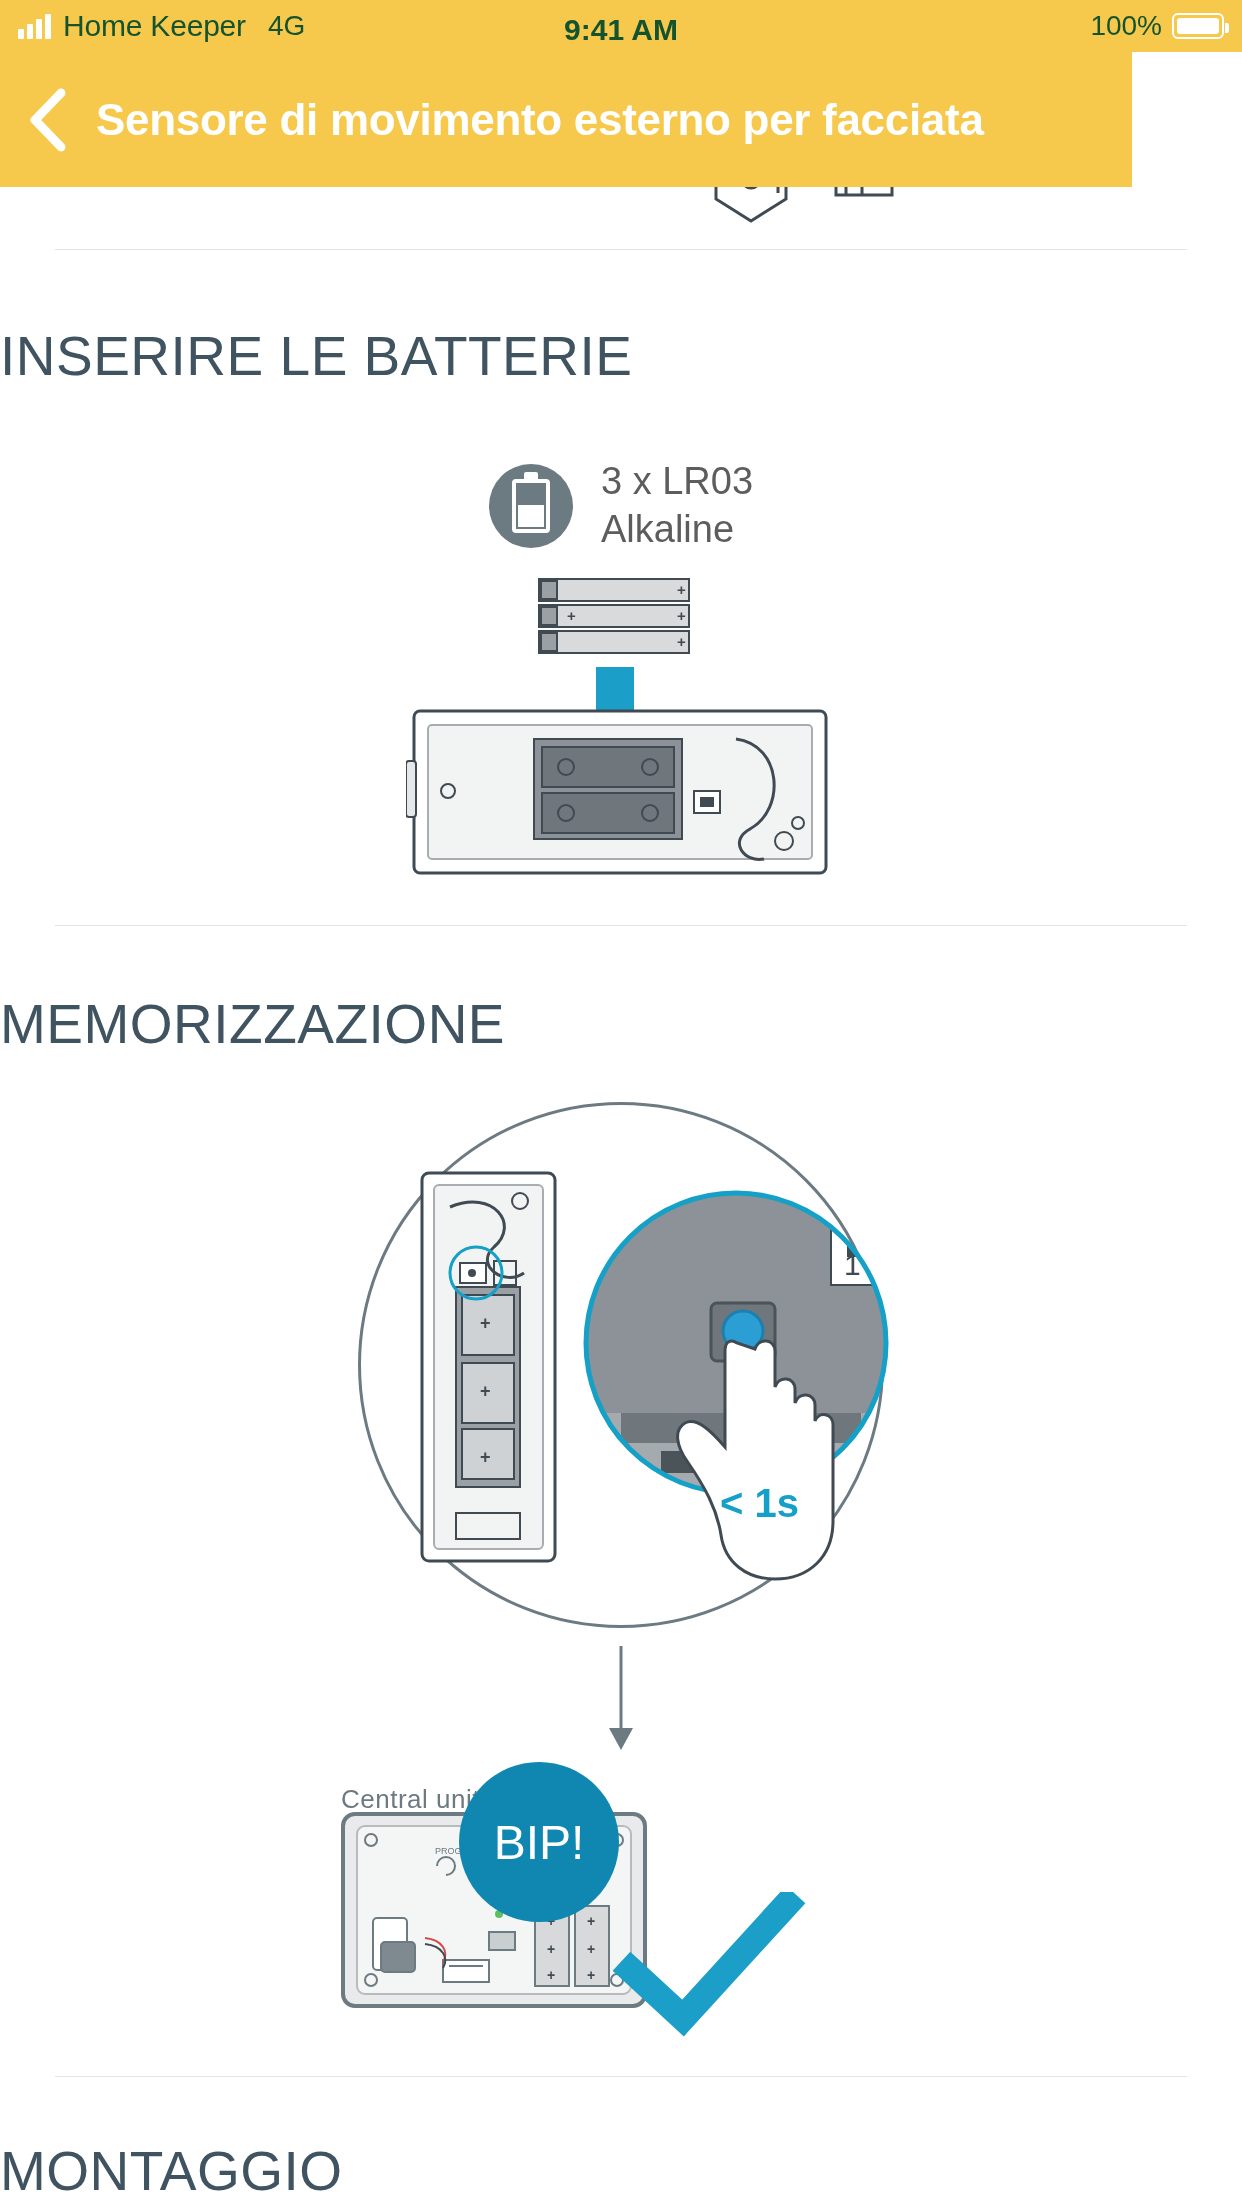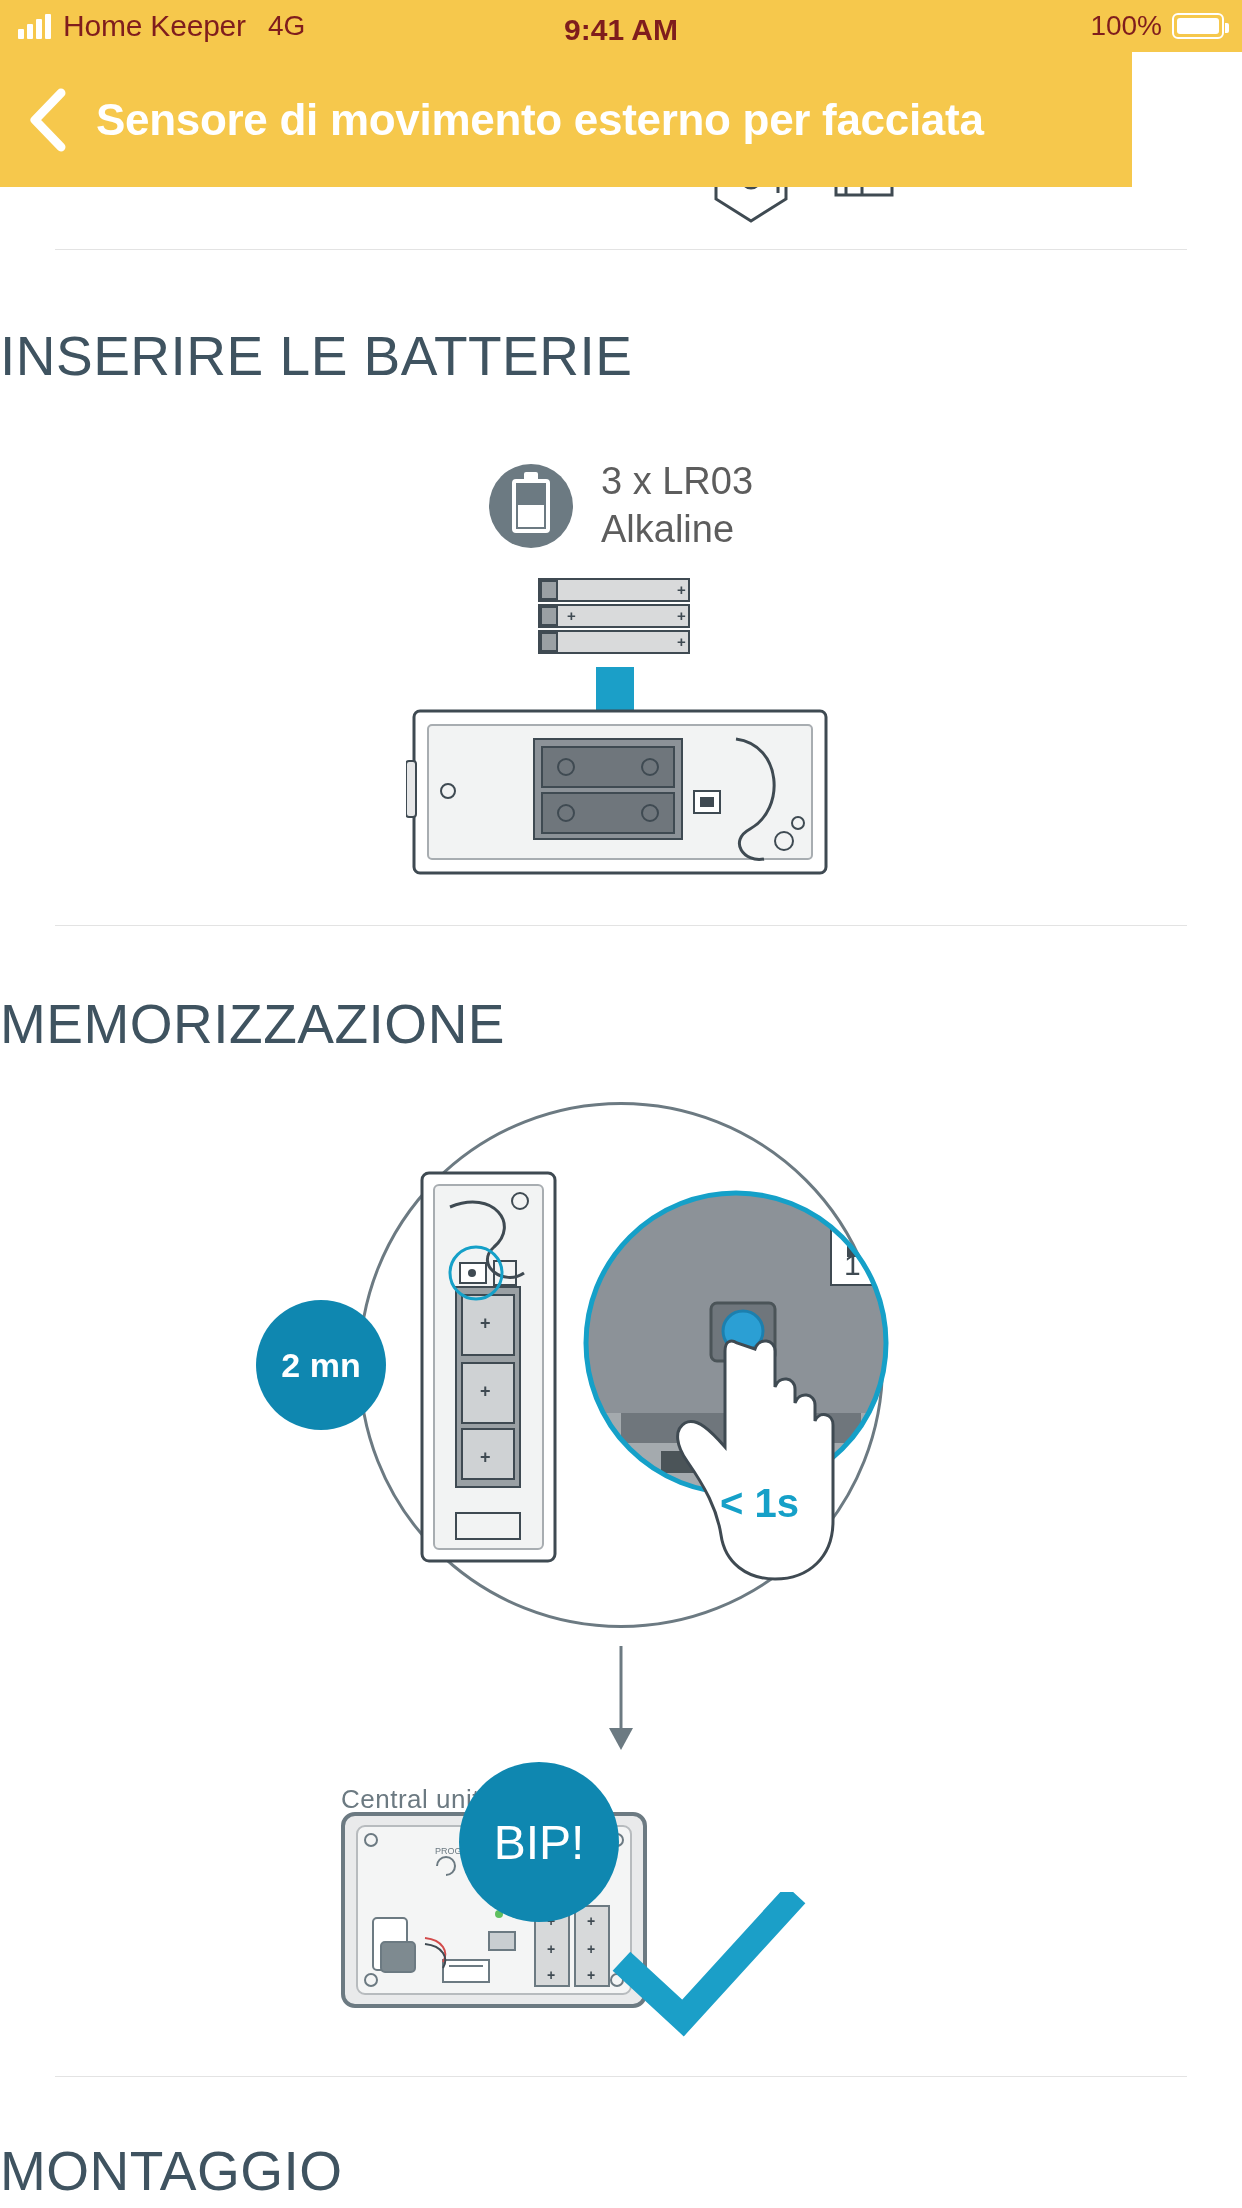--- a/index.html
+++ b/index.html
@@ -9,21 +9,21 @@
     font-family:"Liberation Sans",sans-serif;
     -webkit-font-smoothing:antialiased;
   }
   .phone{position:relative;width:1242px;height:2208px;}
 
   
   .statusbar{
     position:absolute;left:0;top:0;width:1242px;height:52px;
     background:#f5c councils;
     background:#f6c84c;
-    color:#7f1d1d;
+    color:#14532d;
     display:flex;align-items:center;
     font-size:30px;font-weight:bold;
   }
   .sb-left{display:flex;align-items:center;gap:12px;margin-left:18px;}
   .signal{display:flex;align-items:flex-end;gap:3px;height:26px;}
   .signal i{display:block;width:6px;background:#ffffff;border-radius:1px;}
   .signal i:nth-child(1){height:10px;}
   .signal i:nth-child(2){height:15px;}
   .signal i:nth-child(3){height:20px;}
   .signal i:nth-child(4){height:25px;}
@@ -243,21 +243,20 @@
 
     <div class="divider" style="margin-top:36px;"></div>
 
     <div class="fig">
 
       <div class="section-title" style="margin-top:66px;">MEMORIZZAZIONE</div>
 
       <div class="center" style="margin-top:46px;position:relative;">
         <div class="bigcircle">
 
-          <div class="badge-2mn" style="left:-105px;top:195px;">2 mn</div>
 
           <svg style="position:absolute;left:55px;top:62px;" width="145" height="400" viewBox="0 0 145 400">
             <rect x="6" y="6" width="133" height="388" rx="7" fill="#ffffff" stroke="#3f4a52" stroke-width="3"></rect>
             <rect x="18" y="18" width="109" height="364" rx="5" fill="#f2f3f3" stroke="#a8adb1" stroke-width="2"></rect>
             <path d="M34 40 c44 -18 70 18 44 40 c-20 18 10 40 30 26" fill="none" stroke="#3f4a52" stroke-width="3"></path>
             <circle cx="104" cy="34" r="8" fill="none" stroke="#3f4a52" stroke-width="2"></circle>
             <g stroke="#3f4a52" stroke-width="2" fill="#9aa0a4">
               <rect x="40" y="120" width="64" height="200"></rect>
               <rect x="46" y="128" width="52" height="60" fill="#cfd2d4"></rect>
               <rect x="46" y="196" width="52" height="60" fill="#cfd2d4"></rect>

